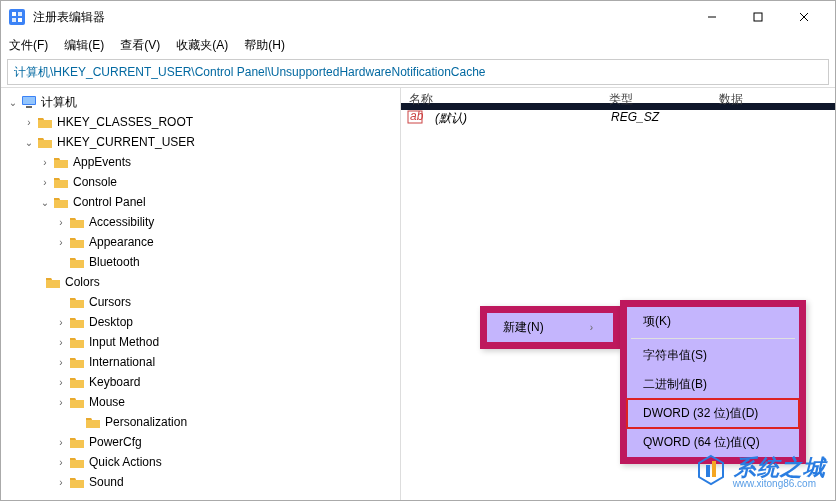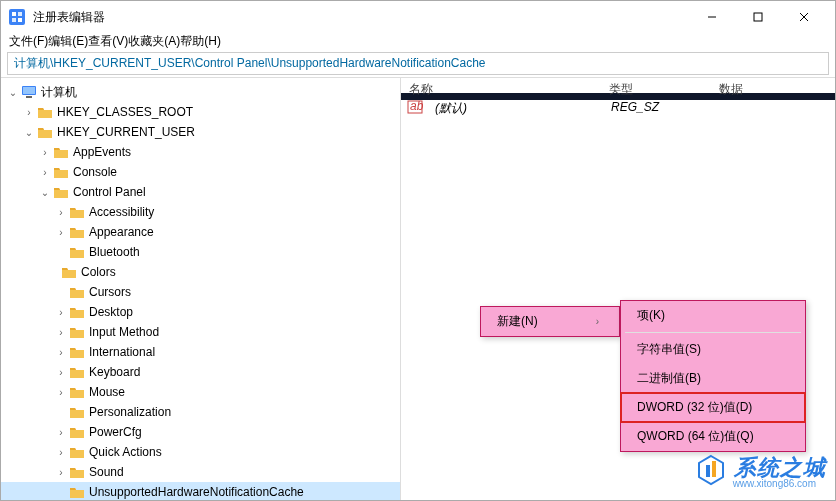--- a/index.html
+++ b/index.html
@@ -3,42 +3,42 @@
 <meta charset="utf-8">
 <style>
 * { margin: 0; padding: 0; box-sizing: border-box; font-family: "Microsoft YaHei", "Segoe UI", sans-serif; font-size: 12px; }
 body { width: 836px; height: 501px; background: #fff; overflow: hidden; position: relative; }
 .window { width: 100%; height: 100%; display: flex; flex-direction: column; border: 1px solid #aaa; border-radius: 0; overflow: hidden; }
 .titlebar { height: 32px; display: flex; align-items: center; padding: 0 8px; background: #fff; }
 .titlebar .app-icon { width: 16px; height: 16px; margin-right: 8px; }
 .titlebar .title { flex: 1; }
 .titlebar .win-btns { display: flex; gap: 0; }
 .titlebar .win-btn { width: 46px; height: 32px; display: flex; align-items: center; justify-content: center; cursor: pointer; }
-.menubar { height: 24px; display: flex; align-items: center; padding: 0 8px; background: #fff; }
+.menubar { height: 24px; display: flex; align-items: center; padding: 0 8px; gap: 16px; background: #fff; }
 .menubar span { cursor: pointer; }
 .pathbar { height: 26px; border: 1px solid #ccc; margin: 2px 6px; padding: 2px 6px; display: flex; align-items: center; color: #0369a1; }
 .content { flex: 1; display: flex; border-top: 1px solid #ddd; }
 .tree { width: 400px; border-right: 1px solid #ddd; overflow: auto; padding: 4px 0; }
 .tree-item { display: flex; align-items: center; height: 20px; cursor: pointer; white-space: nowrap; }
 .tree-item.selected { background: #cde8ff; }
 .chevron { width: 16px; display: inline-flex; justify-content: center; color: #666; font-size: 10px; }
 .folder-icon { width: 16px; height: 14px; margin-right: 4px; }
 .computer-icon { width: 16px; height: 14px; margin-right: 4px; }
 .tree-label { padding-right: 4px; }
 .listview { flex: 1; display: flex; flex-direction: column; }
 .lv-header { height: 22px; display: flex; border-bottom: 7px solid #0f172a; }
 .lv-header div { padding: 3px 8px; color: #444; }
 .col-name { width: 200px; }
 .col-type { width: 110px; }
 .col-data { flex: 1; }
 .lv-body { flex: 1; position: relative; }
 .lv-row { display: flex; align-items: flex-start; height: 20px; font-style: italic; }
 .lv-row .cell { padding: 0 8px; }
 .val-icon { width: 16px; height: 14px; margin-left: 6px; margin-right: 4px; }
-.context-menu { position: absolute; background: #f9a8d4; border: 1px solid #be185d; box-shadow: 2px 2px 6px rgba(0,0,0,0.2); }
+.context-menu { position: absolute; background: #c4b5fd; border: 7px solid #be185d; box-shadow: 2px 2px 6px rgba(0,0,0,0.2); }
 .context-menu.parent { left: 480px; top: 306px; width: 140px; }
 .context-menu.sub { left: 620px; top: 300px; width: 186px; }
 .menu-item { padding: 6px 20px 6px 16px; display: flex; align-items: center; justify-content: space-between; cursor: pointer; }
 .menu-item .arrow { color: #666; font-size: 10px; }
 .menu-sep { height: 1px; background: #e0e0e0; margin: 2px 4px; }
 .menu-item.highlighted { outline: 2px solid #d22; outline-offset: -1px; }
 .watermark { position: absolute; right: 10px; bottom: 14px; display: flex; align-items: flex-start; gap: 6px; }
 .watermark .wm-text { color: #2a7de1; font-size: 22px; font-style: italic; font-weight: bold; letter-spacing: 1px; }
 .watermark .wm-sub { position: absolute; right: 10px; bottom: -2px; color: #5a9ee6; font-size: 10px; }
 </style>
@@ -156,21 +156,21 @@
             <span class="tree-label">Appearance</span>
           </div>
           <div class="tree-item" style="padding-left:52px">
             <span class="chevron"></span>
             <svg class="folder-icon" viewBox="0 0 16 14">
               <path d="M1 3 L6 3 L7 5 L15 5 L15 13 L1 13 Z" fill="#f5c451"></path>
               <path d="M1 3 L6 3 L7 5 L1 5 Z" fill="#e8a92e"></path>
             </svg>
             <span class="tree-label">Bluetooth</span>
           </div>
-          <div class="tree-item" style="padding-left:44px">
+          <div class="tree-item" style="padding-left:28px">
             <span class="chevron"></span>
             <svg class="folder-icon" viewBox="0 0 16 14">
               <path d="M1 3 L6 3 L7 5 L15 5 L15 13 L1 13 Z" fill="#f5c451"></path>
               <path d="M1 3 L6 3 L7 5 L1 5 Z" fill="#e8a92e"></path>
             </svg>
             <span class="tree-label">Colors</span>
           </div>
           <div class="tree-item" style="padding-left:52px">
             <span class="chevron"></span>
             <svg class="folder-icon" viewBox="0 0 16 14">
@@ -212,21 +212,21 @@
             <span class="tree-label">Keyboard</span>
           </div>
           <div class="tree-item" style="padding-left:52px">
             <span class="chevron">›</span>
             <svg class="folder-icon" viewBox="0 0 16 14">
               <path d="M1 3 L6 3 L7 5 L15 5 L15 13 L1 13 Z" fill="#f5c451"></path>
               <path d="M1 3 L6 3 L7 5 L1 5 Z" fill="#e8a92e"></path>
             </svg>
             <span class="tree-label">Mouse</span>
           </div>
-          <div class="tree-item" style="padding-left:52px">
+          <div class="tree-item" style="padding-left:68px">
             <span class="chevron"></span>
             <svg class="folder-icon" viewBox="0 0 16 14">
               <path d="M1 3 L6 3 L7 5 L15 5 L15 13 L1 13 Z" fill="#f5c451"></path>
               <path d="M1 3 L6 3 L7 5 L1 5 Z" fill="#e8a92e"></path>
             </svg>
             <span class="tree-label">Personalization</span>
           </div>
           <div class="tree-item" style="padding-left:52px">
             <span class="chevron">›</span>
             <svg class="folder-icon" viewBox="0 0 16 14">
@@ -243,28 +243,20 @@
             </svg>
             <span class="tree-label">Quick Actions</span>
           </div>
           <div class="tree-item" style="padding-left:52px">
             <span class="chevron">›</span>
             <svg class="folder-icon" viewBox="0 0 16 14">
               <path d="M1 3 L6 3 L7 5 L15 5 L15 13 L1 13 Z" fill="#f5c451"></path>
               <path d="M1 3 L6 3 L7 5 L1 5 Z" fill="#e8a92e"></path>
             </svg>
             <span class="tree-label">Sound</span>
-          </div>
-          <div class="tree-item selected" style="padding-left:52px">
-            <span class="chevron"></span>
-            <svg class="folder-icon" viewBox="0 0 16 14">
-              <path d="M1 3 L6 3 L7 5 L15 5 L15 13 L1 13 Z" fill="#f5c451"></path>
-              <path d="M1 3 L6 3 L7 5 L1 5 Z" fill="#e8a92e"></path>
-            </svg>
-            <span class="tree-label">UnsupportedHardwareNotificationCache</span>
           </div>
         </div>
     </div>
 
     <div class="listview">
       <div class="lv-header">
         <div class="col-name">名称</div>
         <div class="col-type">类型</div>
         <div class="col-data">数据</div>
       </div>

